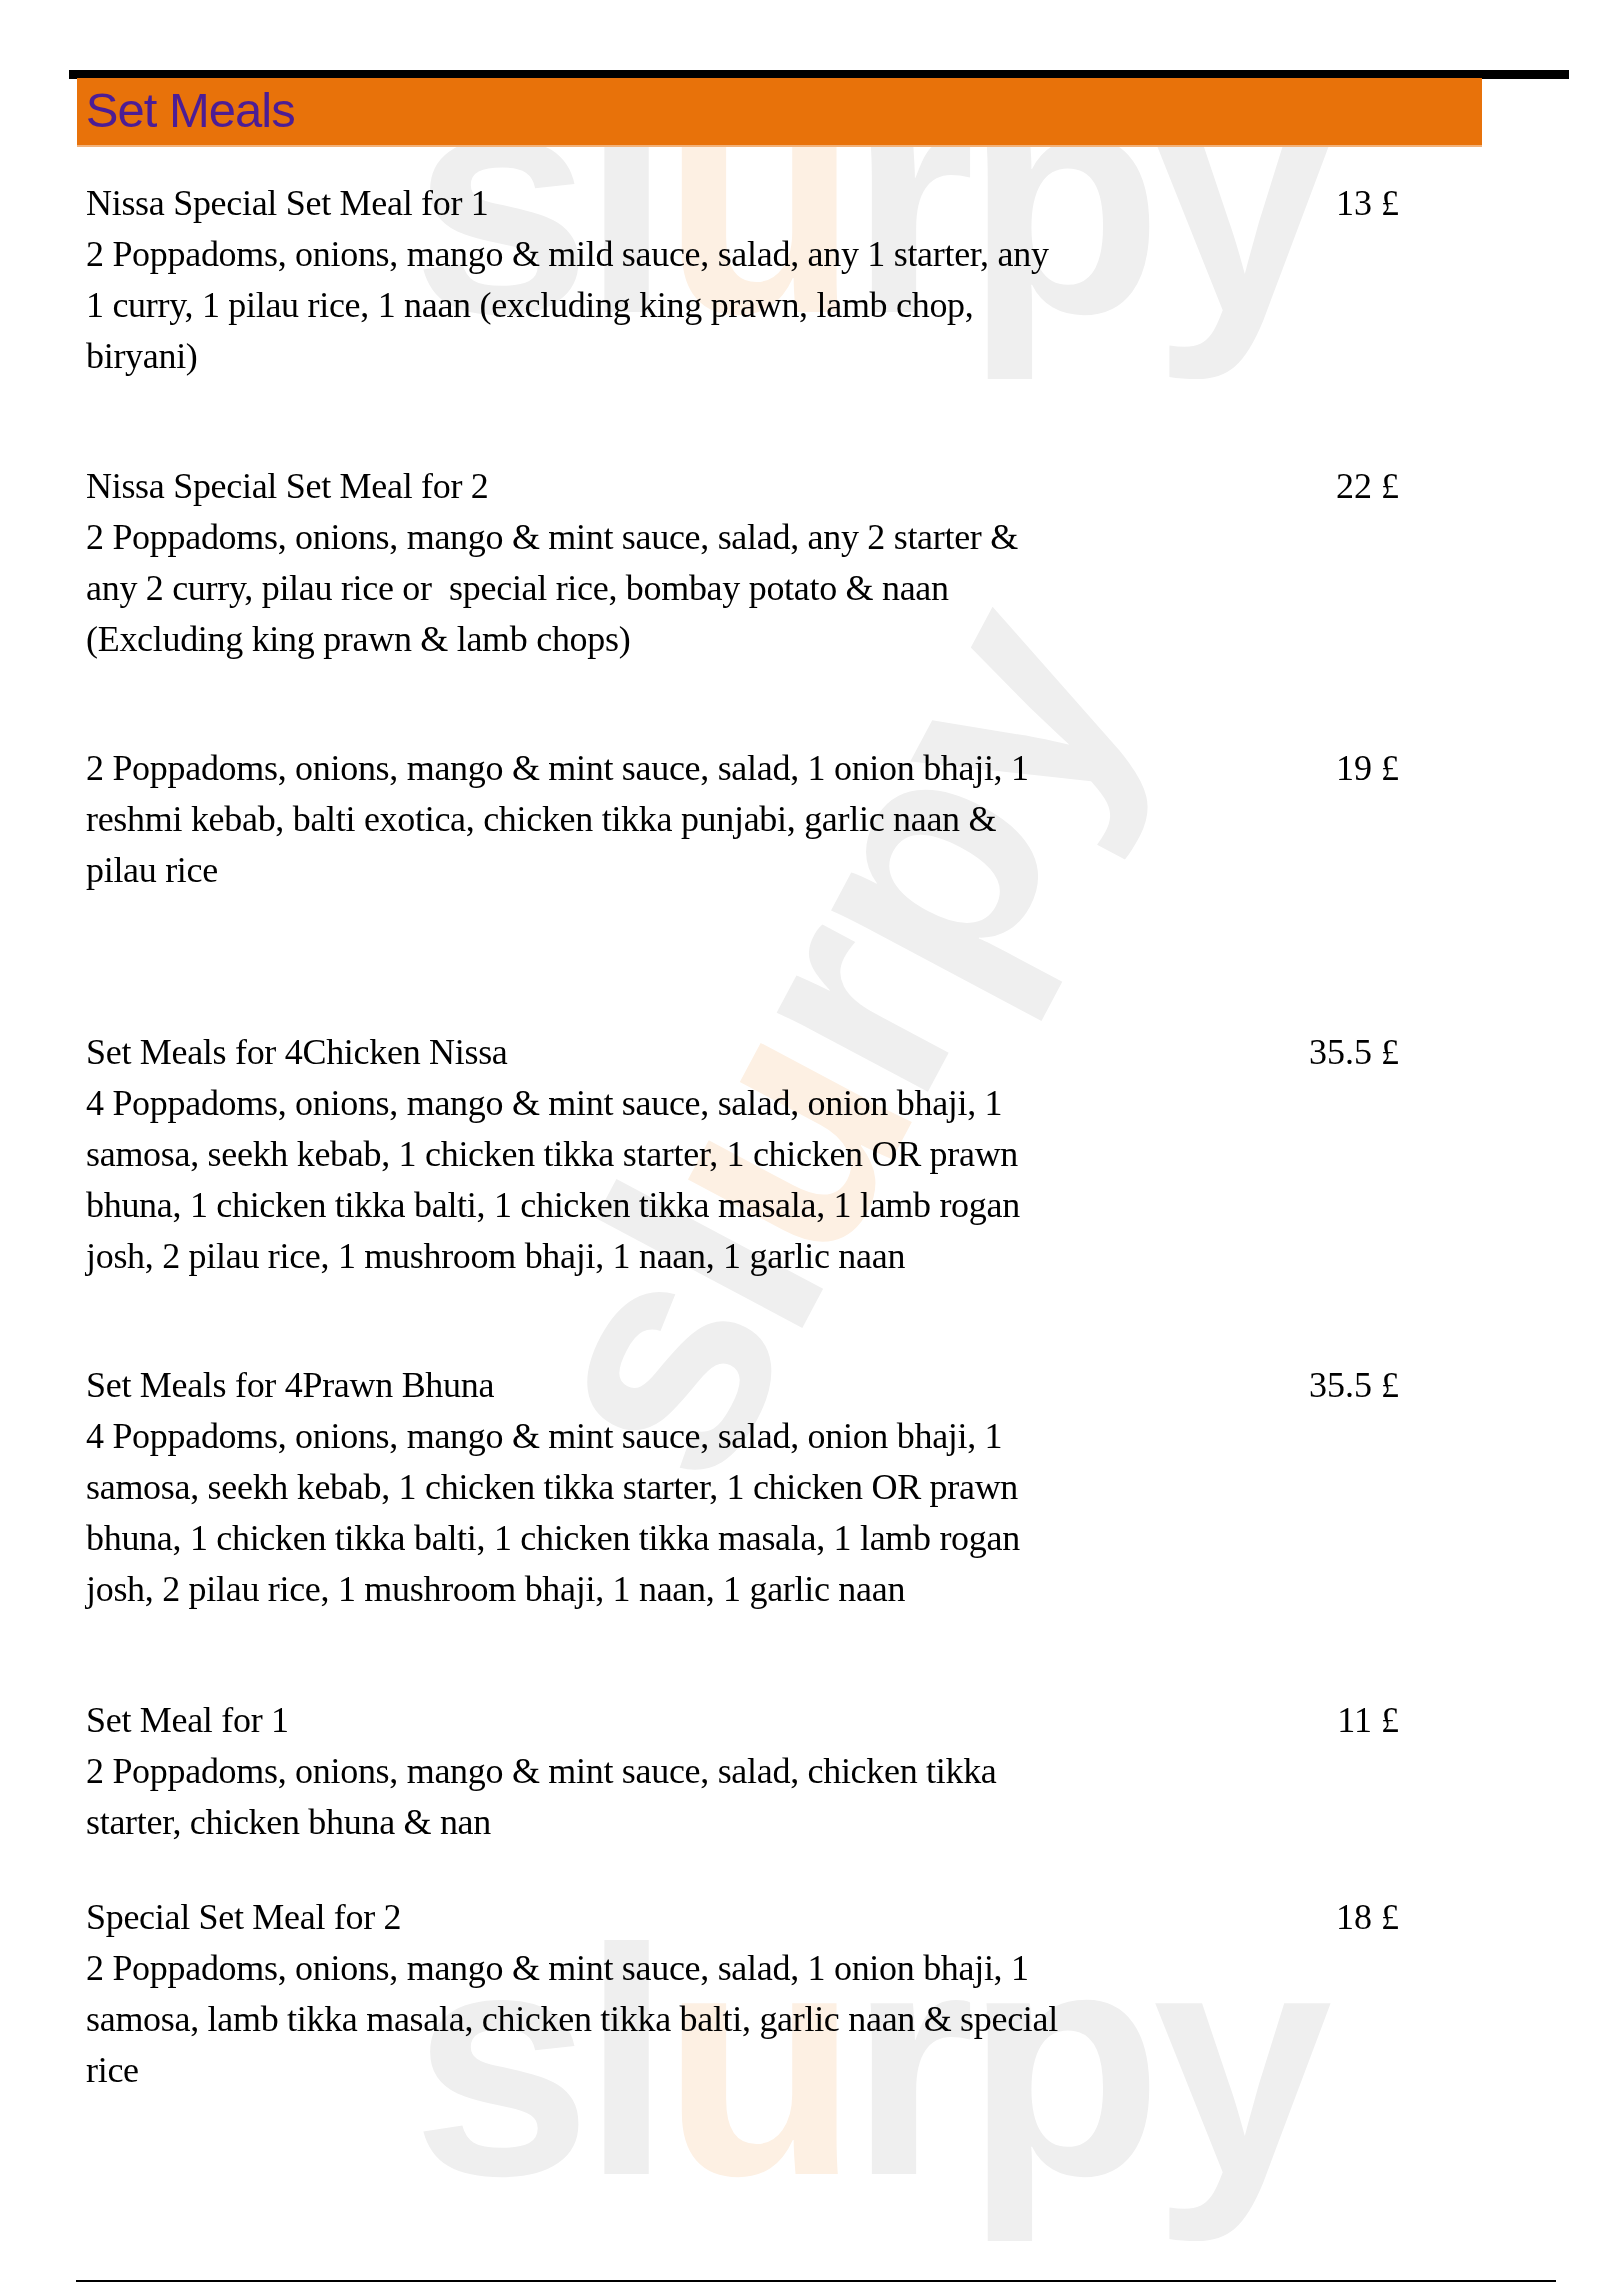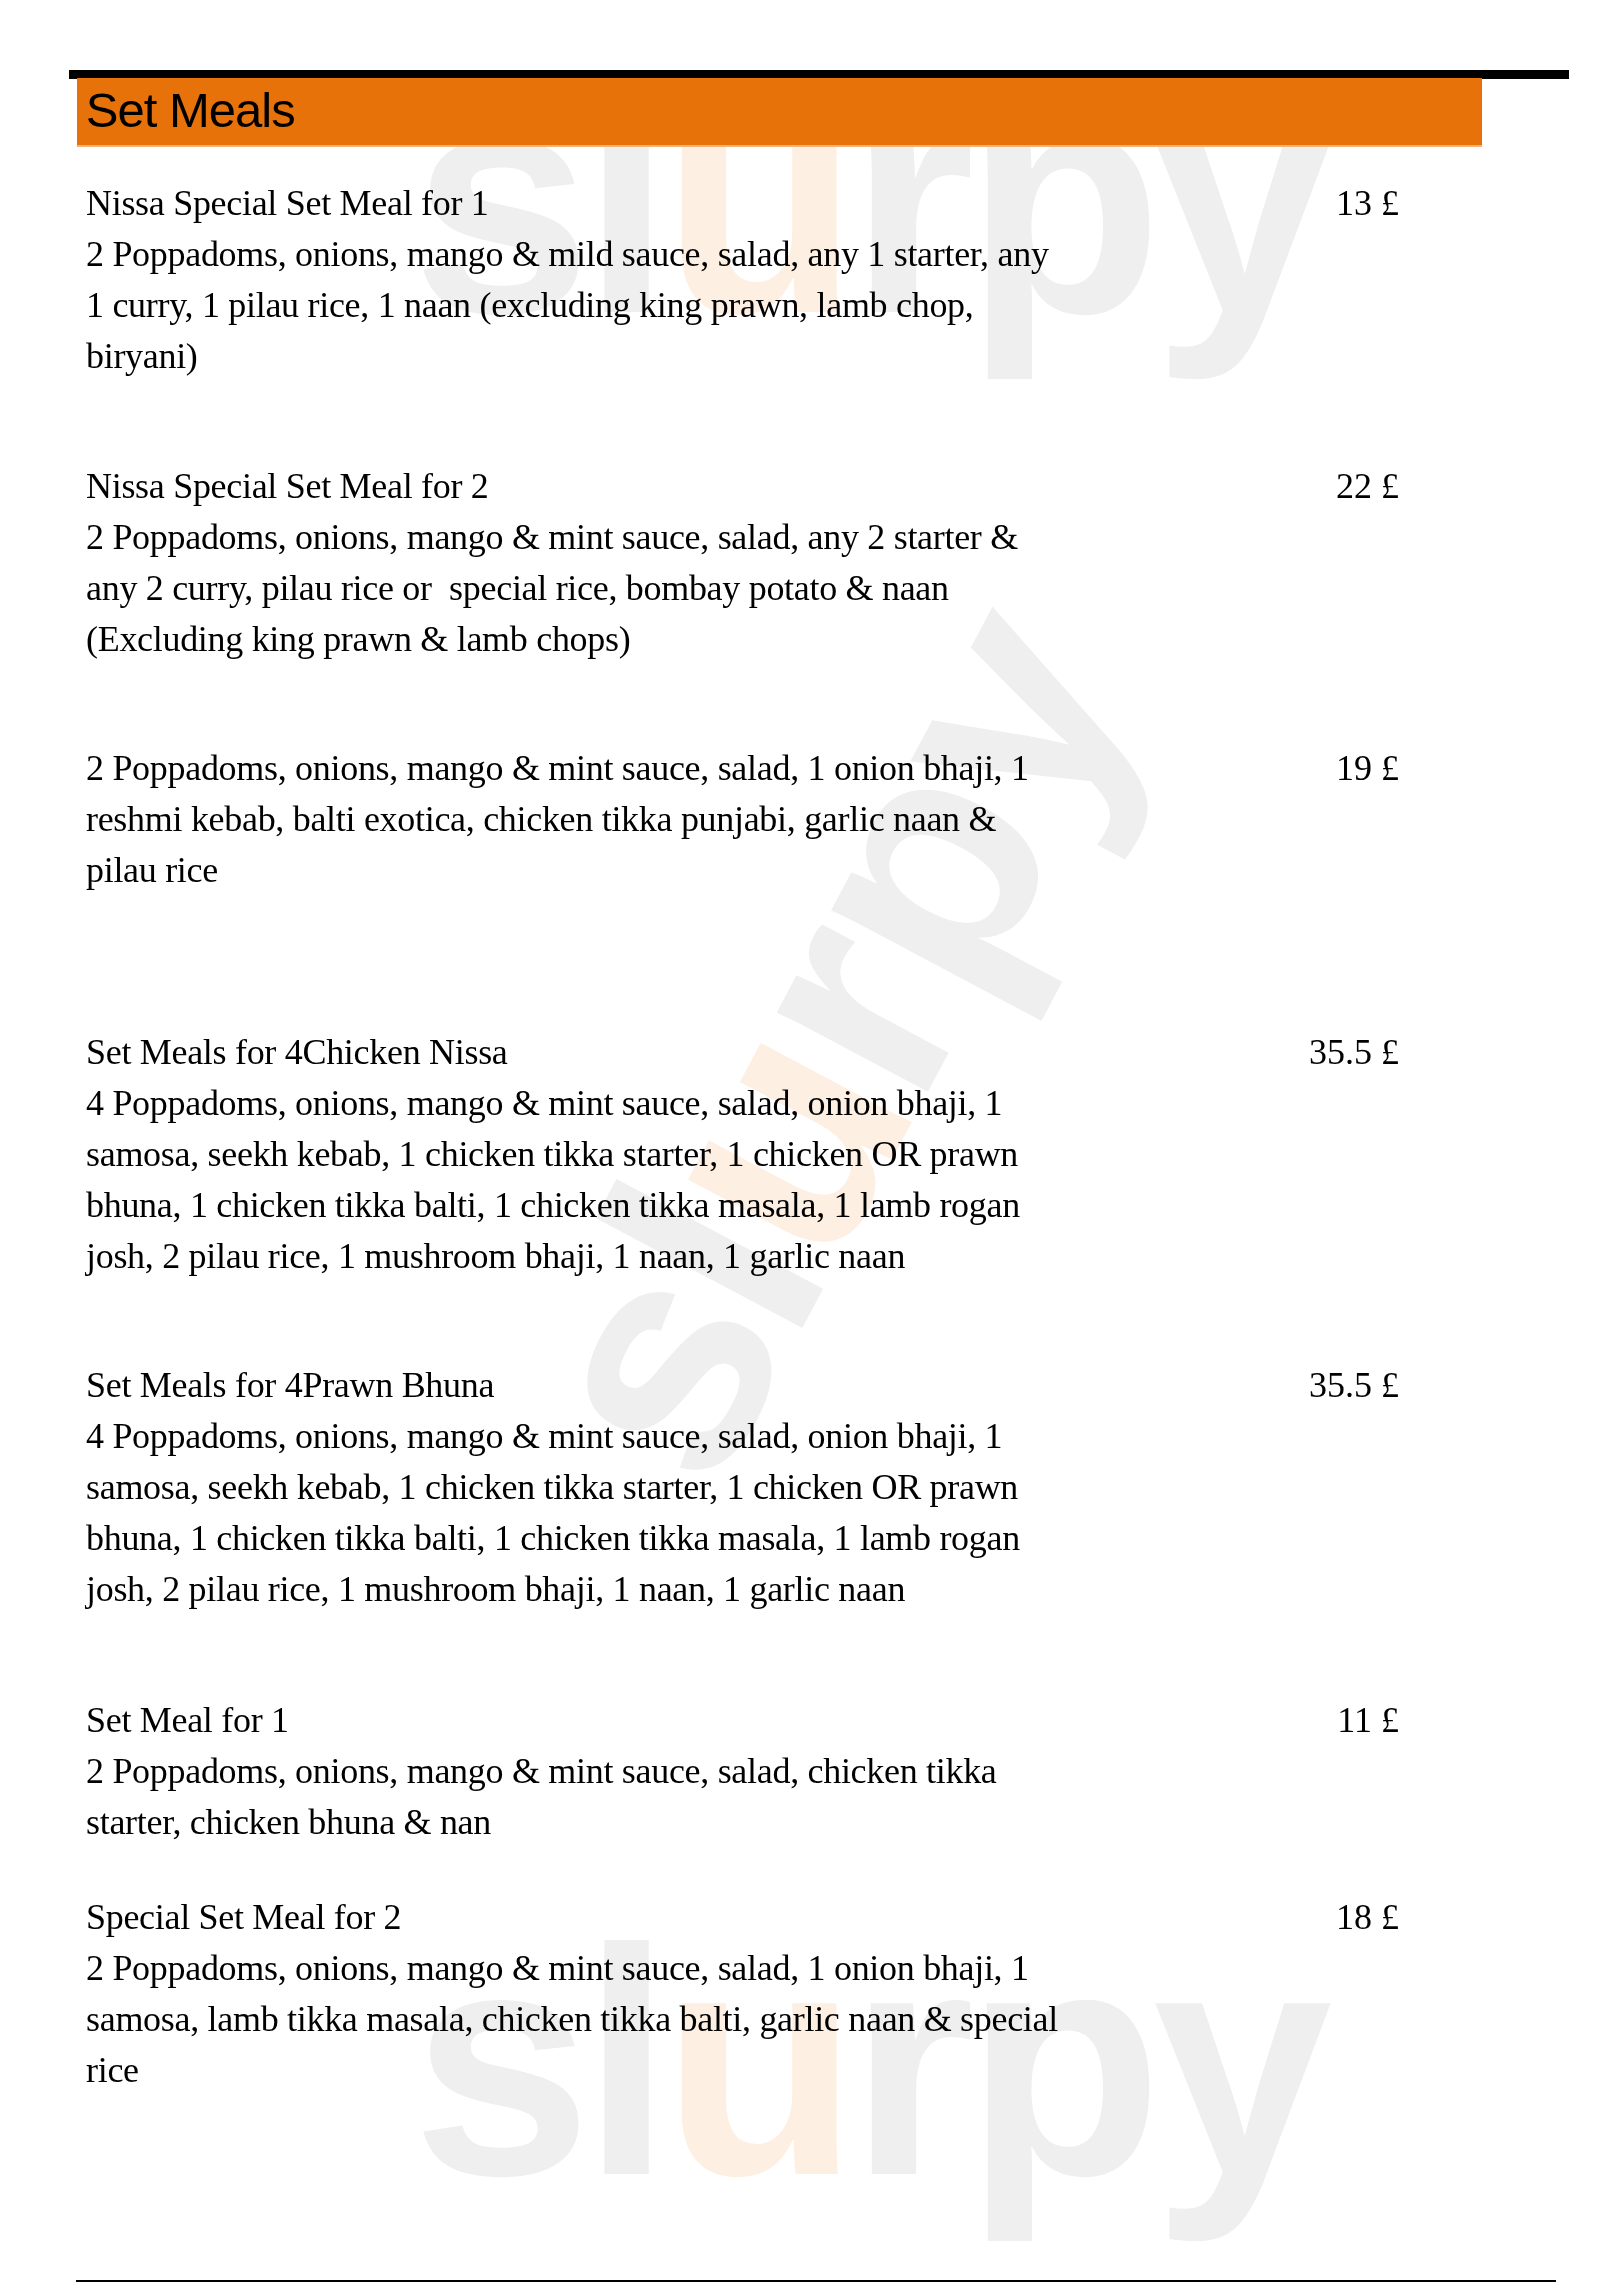--- a/index.html
+++ b/index.html
@@ -9,21 +9,21 @@
                font-size: 323px; letter-spacing: -9.8px; color: #efefef; white-space: nowrap;
                z-index: 0; line-height: 1; user-select: none; }
   .watermark .u { color: #fdf0e3; }
   .wm1 { left: 412px; top: 39px; }
   .wm2 { left: 372px; top: 882px; transform: rotate(-62deg); transform-origin: 50% 50%; }
   .wm3 { left: 412px; top: 1901px; }
   .top-rule { position: absolute; left: 69px; top: 70px; width: 1500px; height: 8.8px; background: #000; z-index: 2; }
   .header-bar { position: absolute; left: 77px; top: 78px; width: 1405px; height: 67px; background: #e8720a; z-index: 2;
                 box-shadow: 0 2px 0 #f2b27a; }
   .header-title { position: absolute; left: 8.8px; top: 3.9px; font-family: "Liberation Sans", sans-serif;
-                  font-size: 49px; color: #000000; letter-spacing: -1px; }
+                  font-size: 49px; color: #4c1d95; letter-spacing: -1px; }
   .item { position: absolute; left: 86px; width: 1313px; z-index: 3; }
   .item-name, .item-desc { font-size: 36px; line-height: 51px; letter-spacing: -0.3px; }
   .item-desc { width: 1157px; white-space: pre-wrap; }
   .item-price { position: absolute; right: 0; top: 0; font-size: 36px; line-height: 51px; text-align: left; }
   .bottom-rule { position: absolute; left: 76px; top: 2280px; width: 1480px; height: 2px; background: #000; z-index: 2; }
 </style>
 </head>
 <body>
 
 <div class="watermark wm1"><span>sl</span><span class="u">u</span><span>rpy</span></div>

